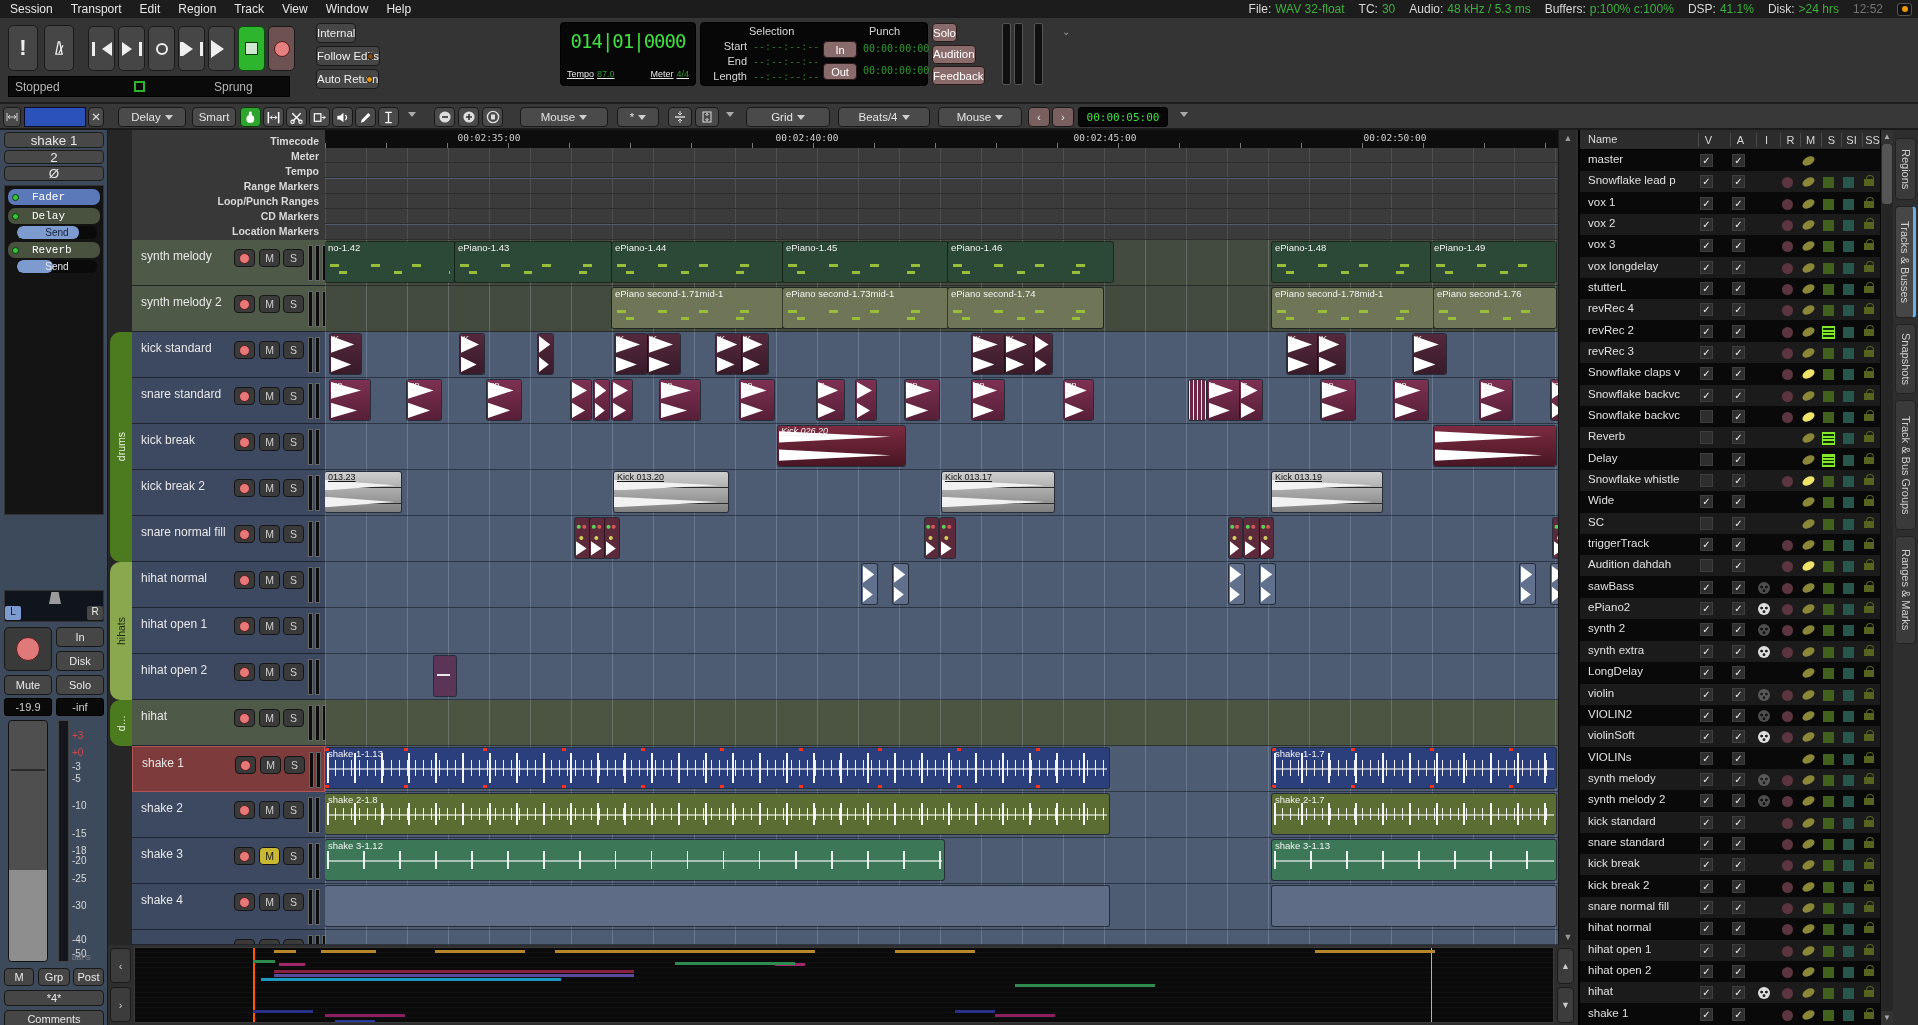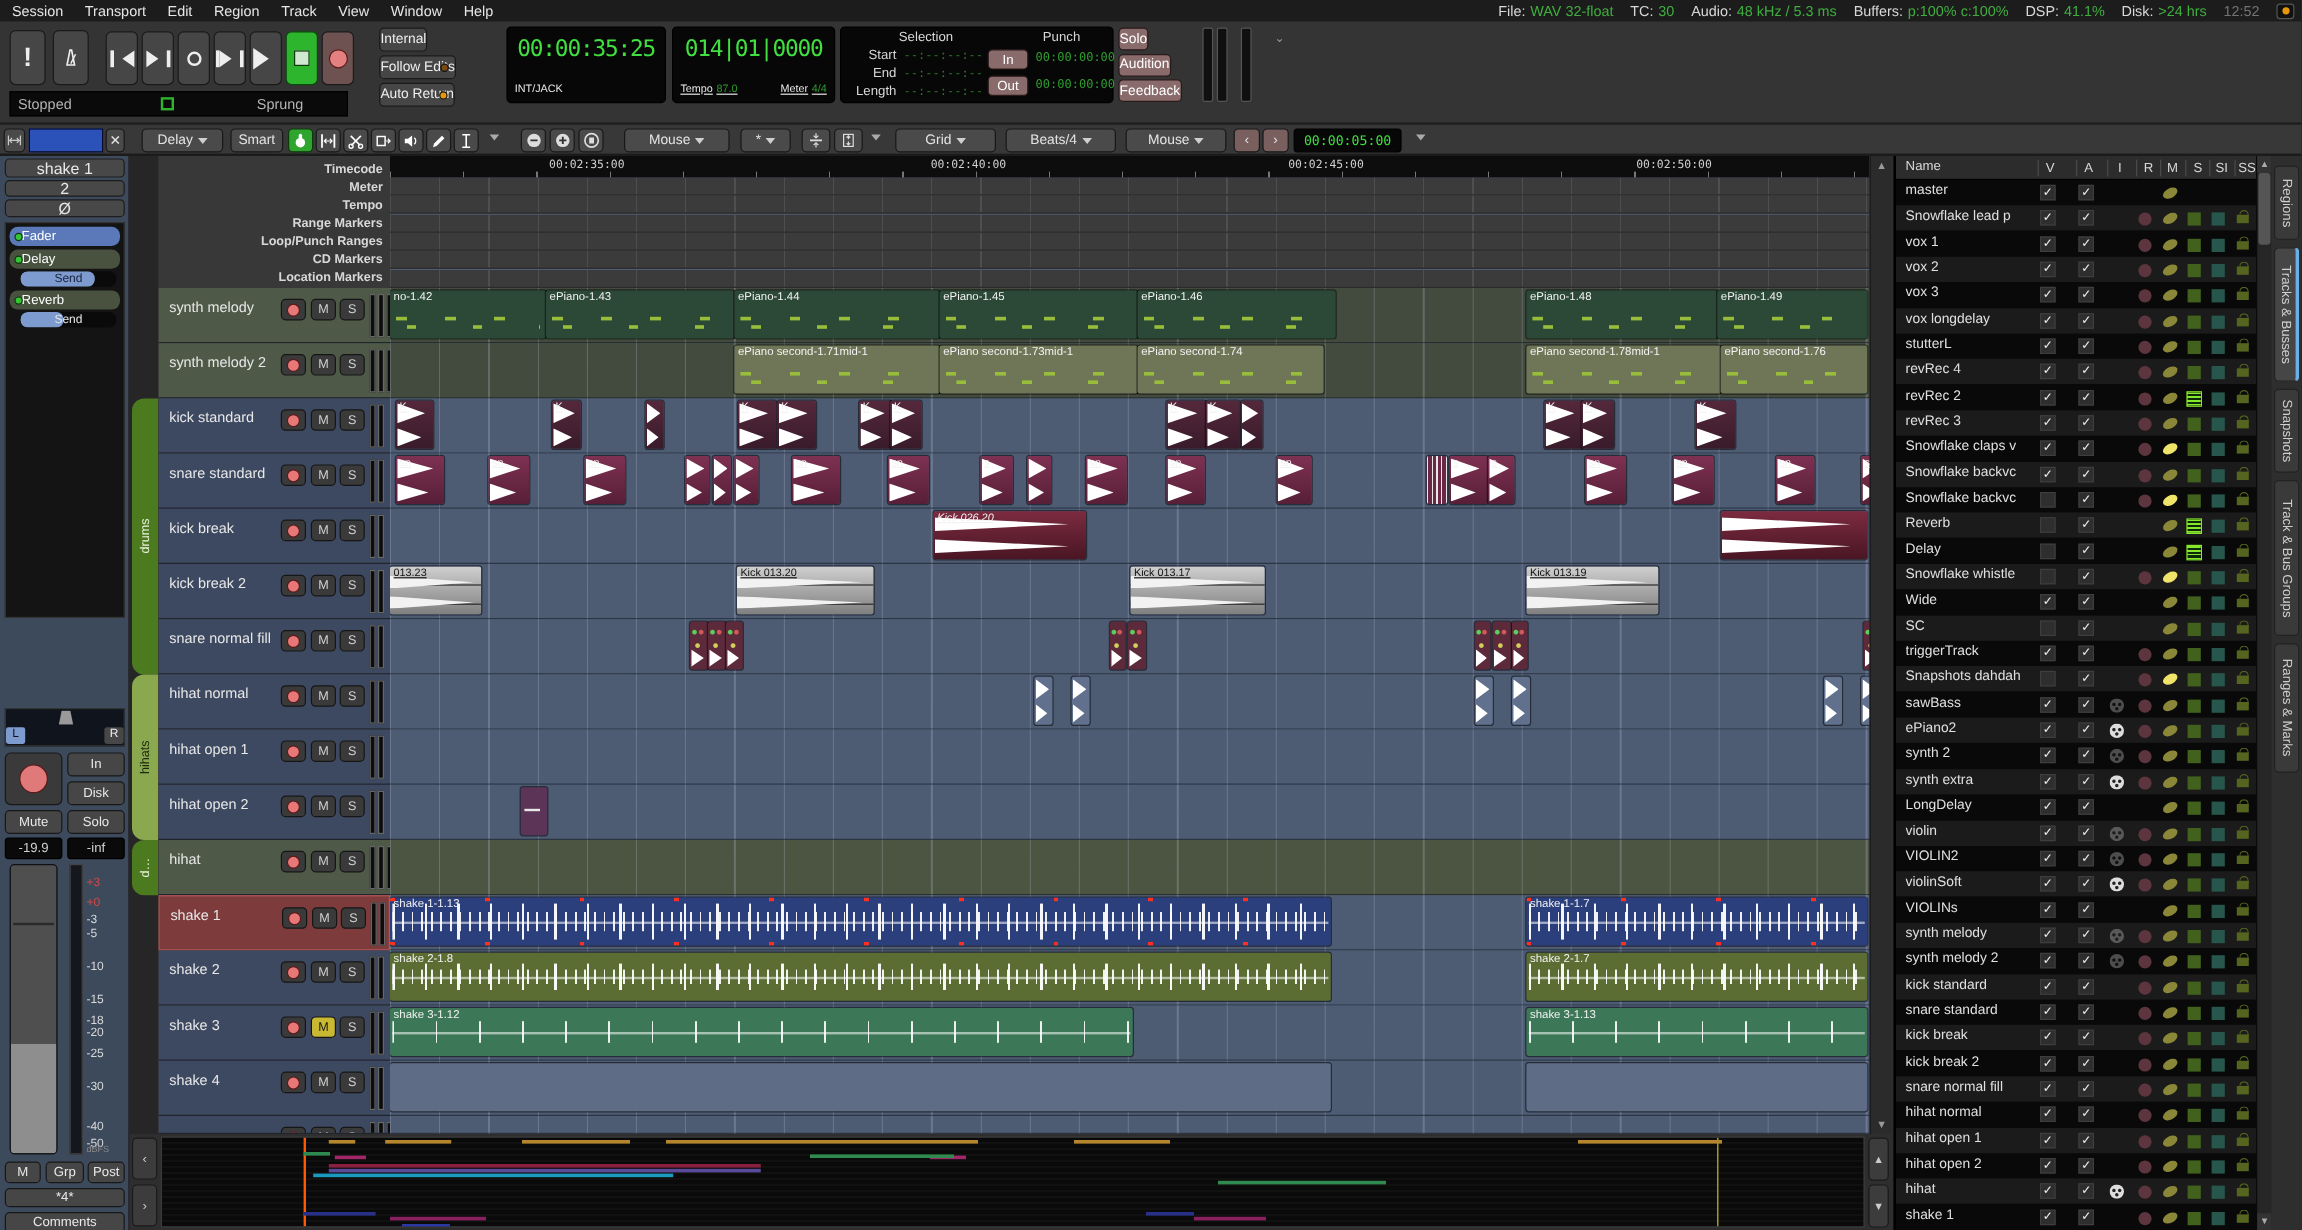--- a/index.html
+++ b/index.html
@@ -69,21 +69,21 @@
   .chev { position:absolute; top:8px; width:0; height:0; border:4px solid transparent; border-top:5px solid #aaa; }
   #tb-swatch { position:absolute; left:24px; top:3px; width:62px; height:20px; background:#2a52b8; border:1px solid #0a0a2a; }
   #nudge-clock { position:absolute; left:1078px; top:3px; width:90px; height:20px; background:#070707; border:1px solid #000; border-radius:3px; color:#3fe03f; font-family:"DejaVu Sans Mono",monospace; font-size:11px; display:flex; align-items:center; justify-content:center; }
   .tb.pink { background:#7a5f5f; }
   .tb svg { display:block; }
 
   
   #mixer-strip { position:absolute; left:0; top:130px; width:108px; height:895px; background:#3d4a5c; border-right:1px solid #1a1a1a; font-size:11px; }
   .ms-btn { position:absolute; left:4px; width:100px; background:#484848; border:1px solid #1c1c1c; border-radius:4px; color:#e8e8e8; display:flex; align-items:center; justify-content:center; }
   #ms-procbox { position:absolute; left:4px; top:55px; width:100px; height:330px; background:#141414; border:1px solid #333; }
-  .proc { position:relative; margin:3px 3px 2px 3px; height:16px; border-radius:7px; color:#fff; font-size:11px; display:flex; align-items:center; padding-left:10px; }
+  .proc { position:relative; margin:3px 3px 2px 3px; height:16px; border-radius:7px; color:#fff; font-size:11px; display:flex; align-items:center; padding-left:24px;font-family:Liberation Mono, monospace; }
   .proc.fader { background:#5b79b8; }
   .proc.plugin { background:#49523f; }
   .proc .pled { position:absolute; left:4px; width:7px; height:7px; border-radius:50%; background:#35c435; border:1px solid #0a3a0a; }
   .send { position:relative; margin:0 6px 2px 12px; height:13px; background:#0a0a0a; border-radius:6px; overflow:hidden; }
   .send .fillbar { position:absolute; left:0; top:0; bottom:0; background:#7e9bd0; border-radius:6px; }
   .send span { position:absolute; width:100%; text-align:center; font-size:10px; color:#16213a; line-height:13px; }
   .send.dark span { color:#e8e8e8; }
   #ms-pan { position:absolute; left:4px; top:460px; width:100px; height:32px; background:#10151d; border:1px solid #333; }
   #pan-handle { position:absolute; left:44px; top:1px; width:12px; height:12px; background:#9a9a9a; clip-path:polygon(20% 0,80% 0,100% 100%,0 100%); }
   #pan-lr { position:absolute; left:0; right:0; bottom:1px; height:14px; display:flex; justify-content:space-between; font-size:10px; }
@@ -290,24 +290,20 @@
         </button>
         <button class="toggle-btn">
           <span>Follow Edits</span>
           <i class="led dim"></i>
         </button>
         <button class="toggle-btn">
           <span>Auto Return</span>
           <i class="led on"></i>
         </button>
       </div>
-    <div class="clockpanel" id="clock-timecode">
-      <div class="bigclock">00:00:35:25</div>
-      <div class="clock-sub">INT/JACK</div>
-    </div>
     <div class="clockpanel" id="clock-bbt">
       <div class="bigclock">014|01|0000</div>
       <div class="clock-sub2">
         <span><span>Tempo</span><b>87.0</b></span>
         <span><span>Meter</span><b>4/4</b></span>
       </div>
     </div>
     <div class="clockpanel" id="selection-panel">
       <span id="sel-title">Selection</span>
       <span id="punch-title">Punch</span>
@@ -1132,21 +1128,21 @@
           <span class="rp-name">triggerTrack</span>
           <span class="cbox" style="left: 120px;">✓</span>
           <span class="cbox" style="left: 152px;">✓</span>
           <span class="ico-r" style="left: 202px;"></span>
           <span class="ico-m " style="left: 222px;"></span>
           <span class="ico-s " style="left: 243px;"></span>
           <span class="ico-si" style="left: 263px;"></span>
           <span class="ico-ss" style="left: 284px;"></span>
         </div>
         <div class="rp-row alt" style="top: 425.46px;">
-          <span class="rp-name">Snapshots dahdah</span>
+          <span class="rp-name">Audition dahdah</span>
           <span class="cbox" style="left: 120px;"></span>
           <span class="cbox" style="left: 152px;">✓</span>
           <span class="ico-r" style="left: 202px;"></span>
           <span class="ico-m bright" style="left: 222px;"></span>
           <span class="ico-s " style="left: 243px;"></span>
           <span class="ico-si" style="left: 263px;"></span>
           <span class="ico-ss" style="left: 284px;"></span>
         </div>
         <div class="rp-row" style="top: 446.8px;">
           <span class="rp-name">sawBass</span>

